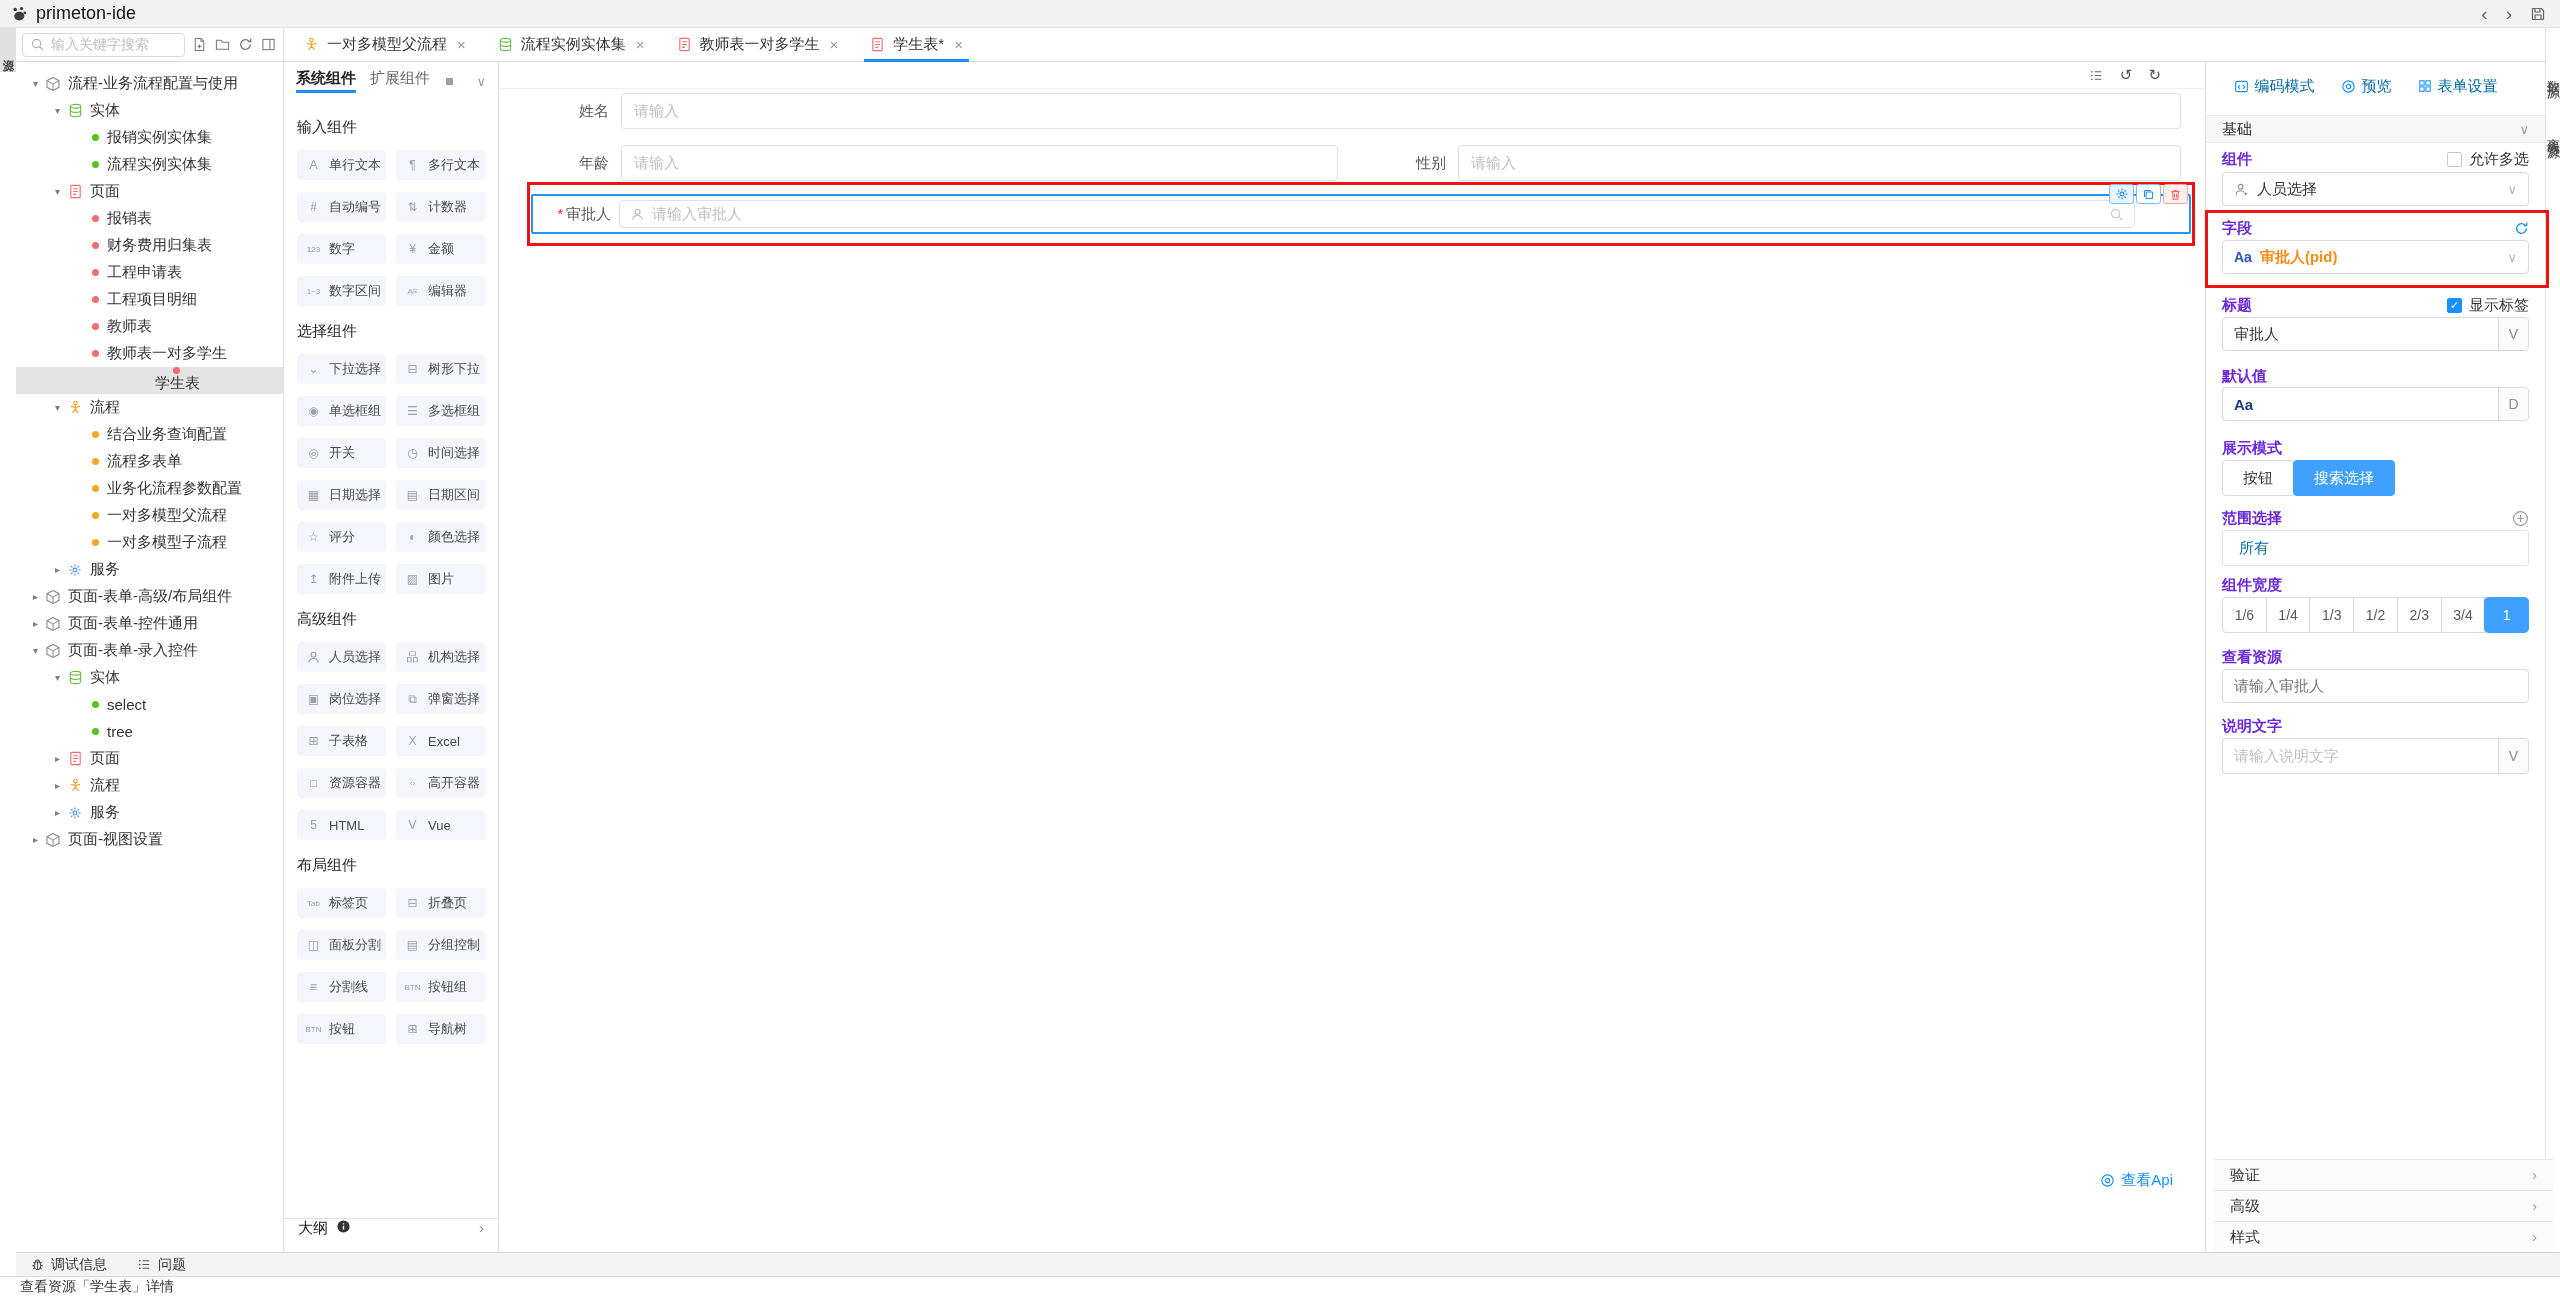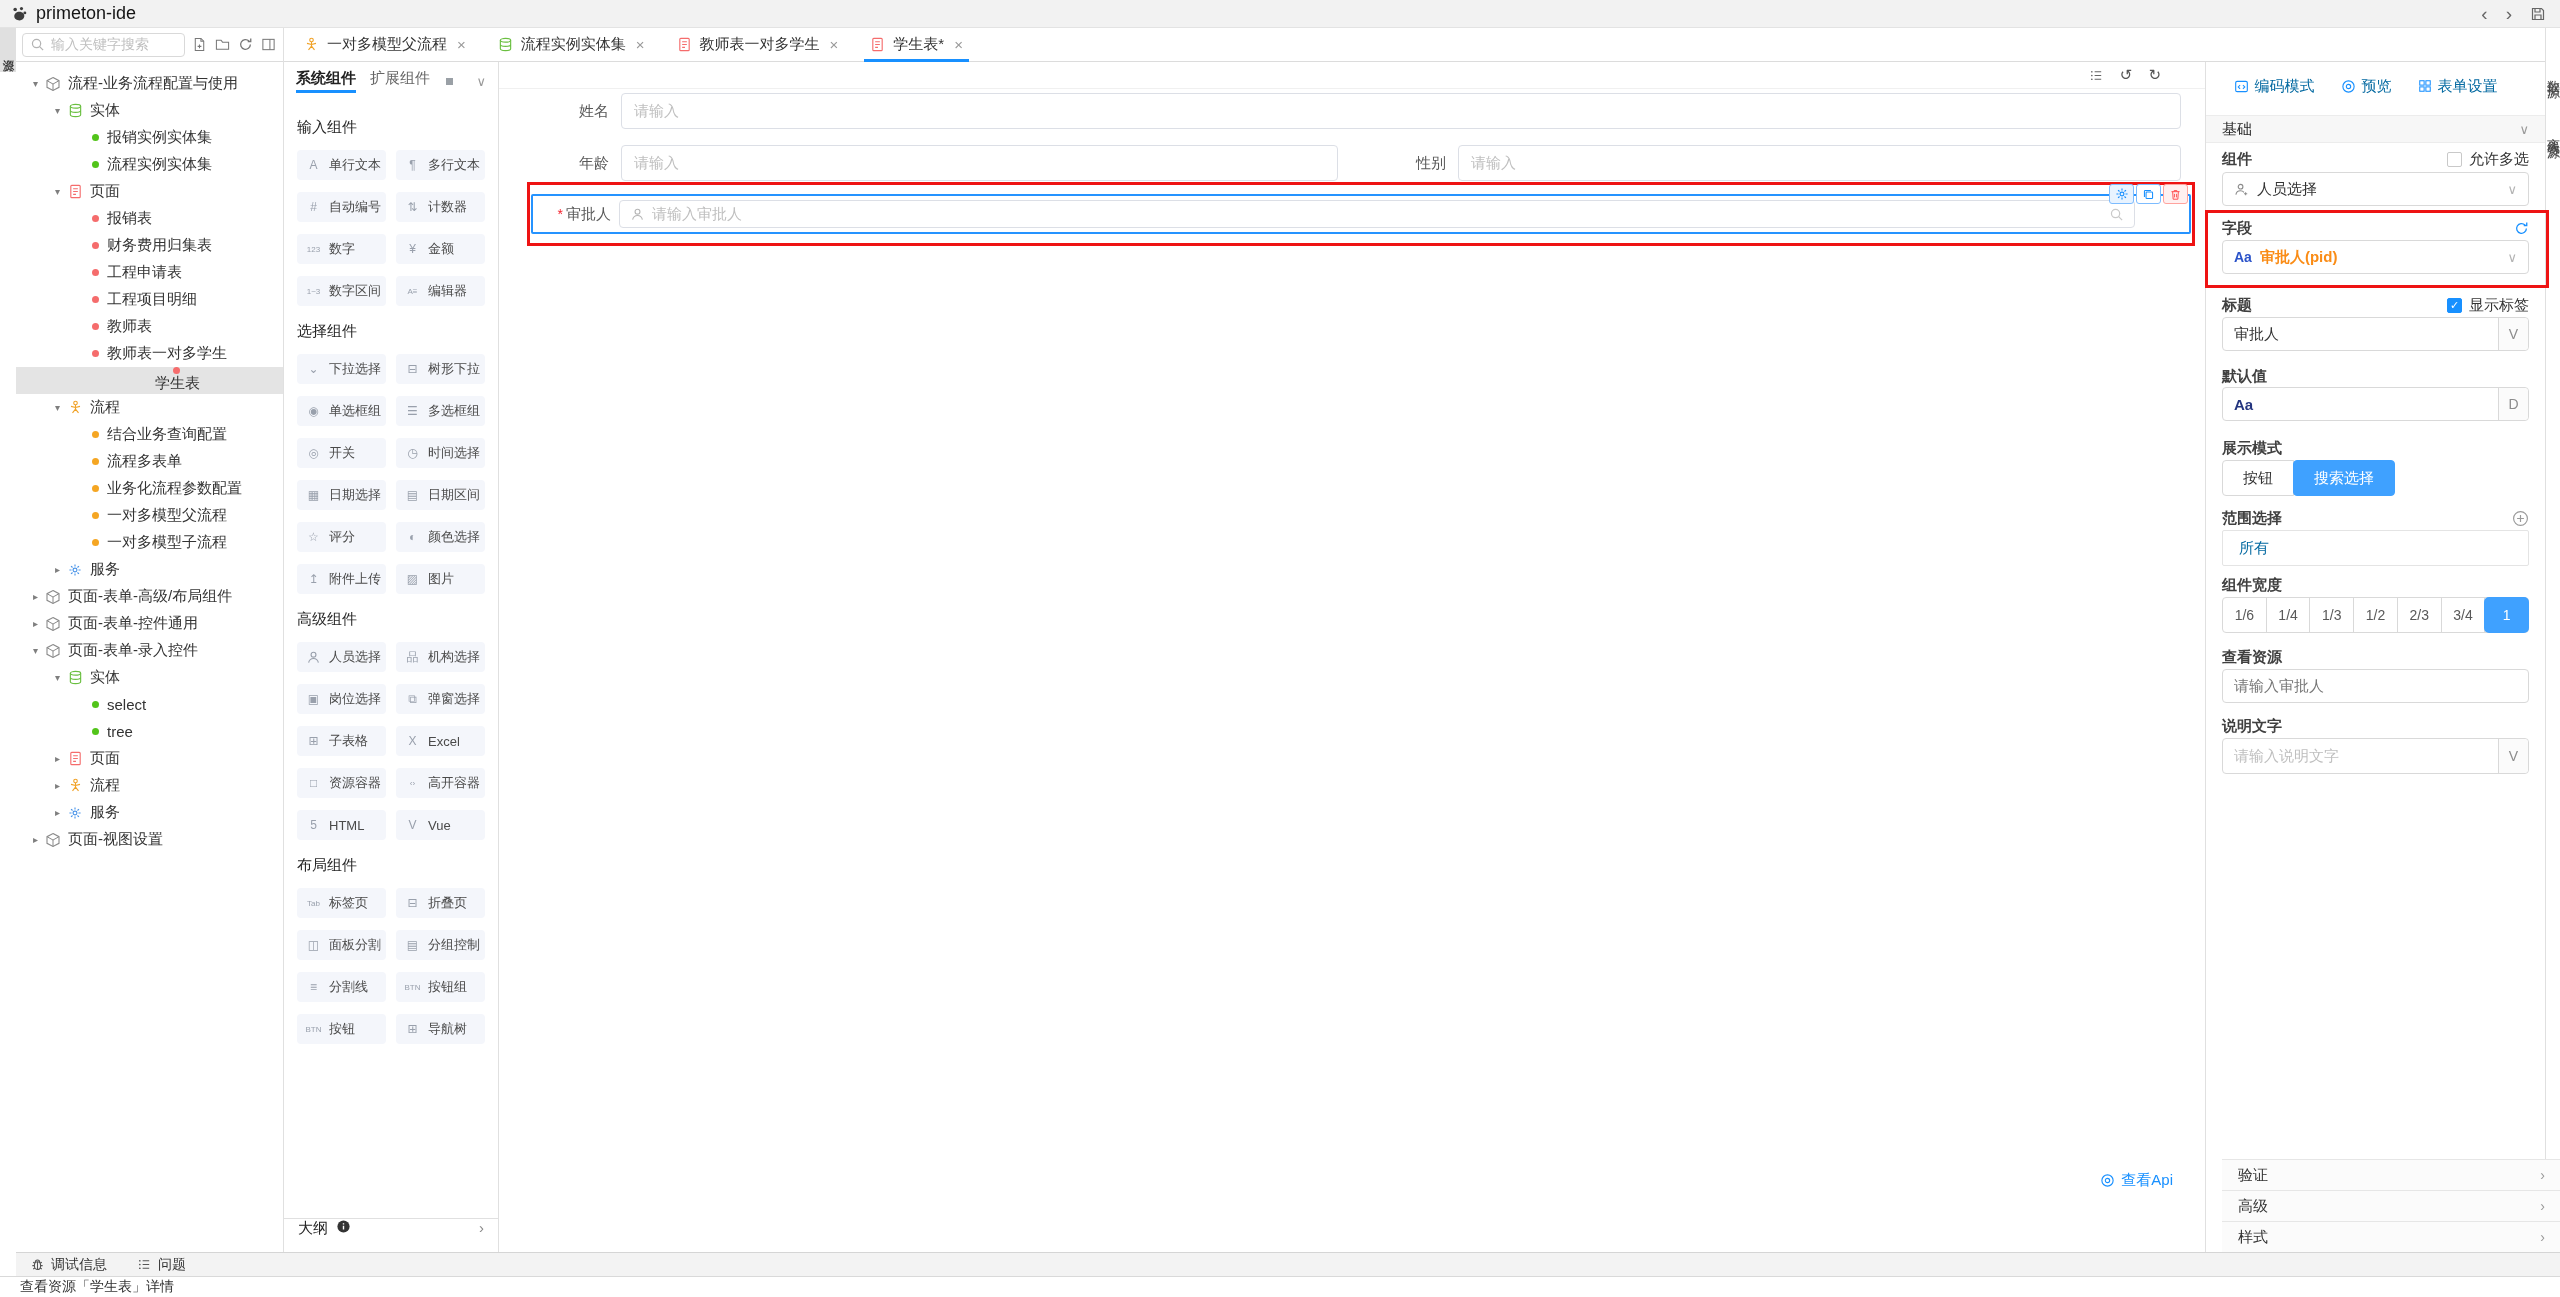--- a/index.html
+++ b/index.html
@@ -75,21 +75,21 @@
 .hbtn.gear{background:#e8f3ff}
 .hbtn.del{border-color:#ffa39e;background:#fff0f0}
 .api-link{position:absolute;right:32px;bottom:12px;display:flex;align-items:center;gap:6px;color:#1890ff;font-size:15px}
 
 .inspector{position:absolute;left:2205px;top:62px;width:340px;height:1190px;border-left:1px solid #e0e0e0;background:#fff}
 .insp-actions{height:48px;display:flex;align-items:center;justify-content:center;gap:26px;padding-right:20px;font-size:15px;color:#0369a1}
 .insp-actions .act{display:flex;align-items:center;gap:6px}
 .insp-sec-head{position:absolute;top:53px;left:0;width:100%;height:28px;background:#f7f7f7;border-top:1px solid #ececec;border-bottom:1px solid #ececec;
   display:flex;align-items:center;padding:0 16px;font-size:15px;color:#262626}
 .insp-sec-head .chev{margin-left:auto;color:#999;font-size:13px}
-.ilabel{font-size:15px;font-weight:bold;color:#404040}
+.ilabel{font-size:15px;font-weight:bold;color:#6d28d9}
 .irow{position:absolute;left:16px;right:16px;display:flex;align-items:center}
 .irow .rt{margin-left:auto;display:flex;align-items:center;gap:7px;font-weight:normal;font-size:15px;color:#333}
 .cb{width:15px;height:15px;border:1px solid #c9c9c9;border-radius:2px;background:#fff;flex:none}
 .cb.on{background:#1890ff;border-color:#1890ff;color:#fff;font-size:11px;display:flex;align-items:center;justify-content:center}
 .iinput{position:absolute;left:16px;right:16px;height:34px;border:1px solid #d9d9d9;border-radius:4px;background:#fff;
   display:flex;align-items:center;gap:8px;padding:0 11px;font-size:15px;color:#333}
 .iinput .chev{margin-left:auto;color:#b3b3b3;font-size:13px}
 .iinput .suffix{position:absolute;right:0;top:0;bottom:0;width:30px;border-left:1px solid #d9d9d9;background:#fbfbfb;
   display:flex;align-items:center;justify-content:center;color:#8c8c8c;font-size:14px;border-radius:0 4px 4px 0}
 .badge-aa{color:#2b53c9;font-weight:bold;font-size:14px}
@@ -97,21 +97,21 @@
 .ph{color:#bfbfbf}
 .gray-val{color:#777}
 .seg{position:absolute;left:16px;display:flex}
 .seg-btn{height:36px;padding:0 20px;border:1px solid #d9d9d9;background:#fff;display:flex;align-items:center;font-size:15px;color:#333;border-radius:4px 0 0 4px}
 .seg-btn.on{background:#3fa1ff;border-color:#3fa1ff;color:#fff;border-radius:4px;margin-left:-1px}
 .wseg{position:absolute;left:16px;right:16px;height:36px;border:1px solid #d9d9d9;border-radius:4px;display:flex}
 .wcell{flex:1;display:flex;align-items:center;justify-content:center;font-size:14px;color:#595959;border-right:1px solid #d9d9d9}
 .wcell:last-child{border-right:none}
 .wcell.on{background:#3fa1ff;color:#fff;border-radius:4px;border-right:none;box-shadow:0 0 0 1px #3fa1ff}
 .rangebox{position:absolute;left:16px;right:16px;height:36px;border:1px solid #e4e4e4;border-radius:2px;display:flex;align-items:center;padding:0 16px;font-size:15px;color:#0369a1}
-.bbar{position:absolute;left:16px;width:100%;height:31px;border-top:1px solid #e6e6e6;background:#fbfbfb;
+.bbar{position:absolute;left:8px;width:100%;height:31px;border-top:1px solid #e6e6e6;background:#fbfbfb;
   display:flex;align-items:center;padding:0 16px;font-size:15px;color:#333}
 .bbar .chev{margin-left:auto;color:#999;font-size:14px}
 
 .debugbar{position:absolute;left:16px;top:1252px;width:2544px;height:24px;background:#f3f3f3;border-top:1px solid #d5d5d5;
   display:flex;align-items:center;gap:30px;padding-left:14px;font-size:14px;color:#333}
 .debugbar .item{display:flex;align-items:center;gap:6px}
 .statusbar{position:absolute;left:0;top:1276px;width:2560px;height:21px;background:#fff;border-top:1px solid #d9d9d9;
   display:flex;align-items:center;padding-left:20px;font-size:14px;color:#333}
 </style>
 </head>

